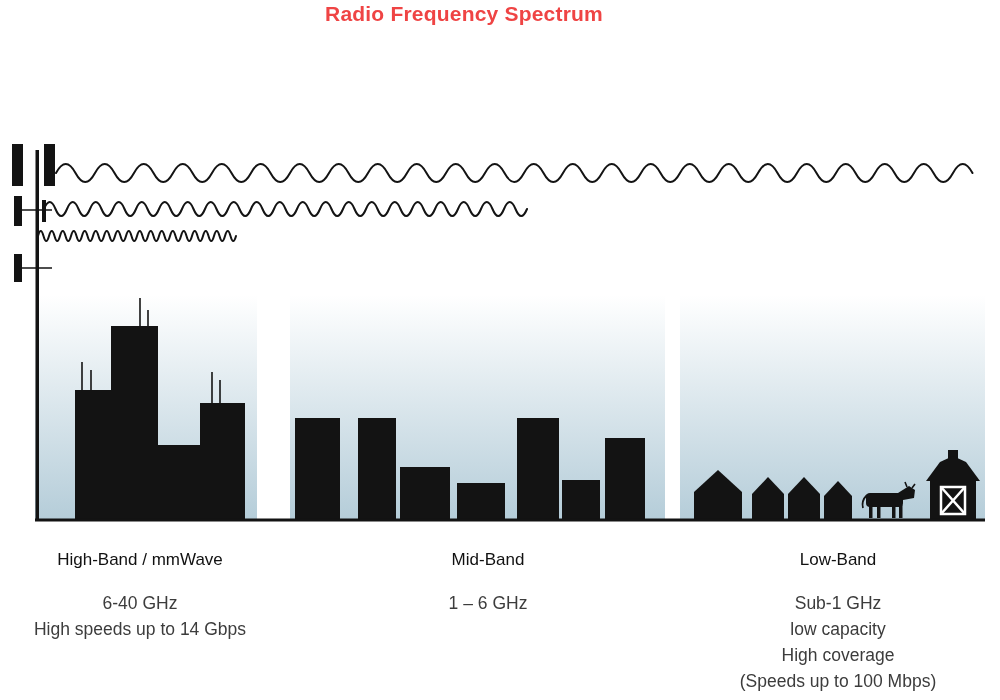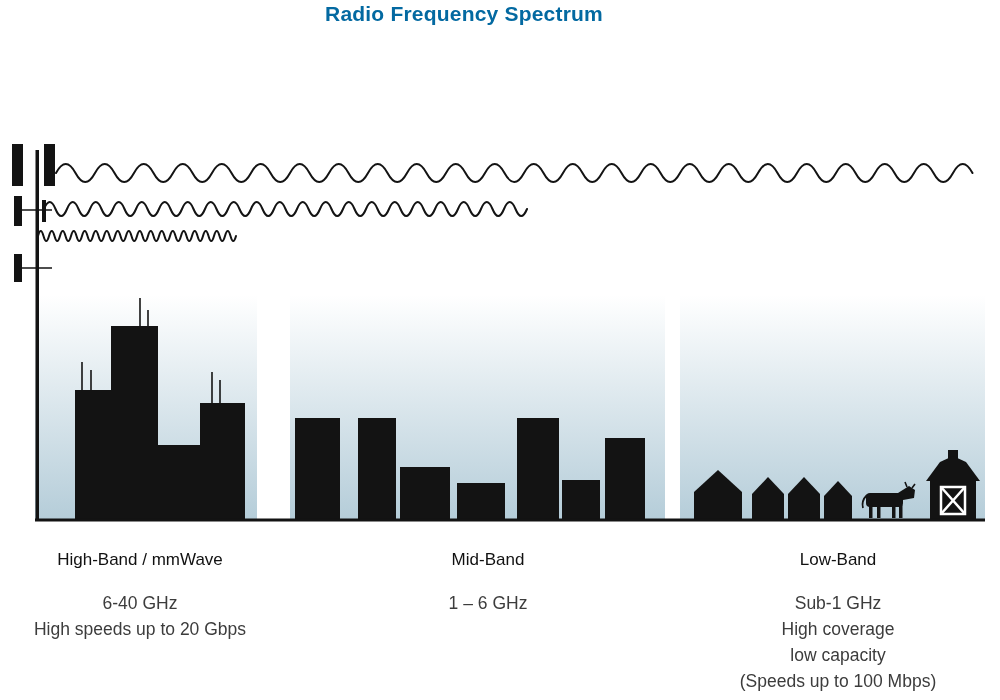--- a/index.html
+++ b/index.html
@@ -7,21 +7,21 @@
     width:1000px;height:700px;
     background:#ffffff;
     font-family:"Liberation Sans","DejaVu Sans",sans-serif;
     position:relative;overflow:hidden;
     color:#1a1a1a;
   }
   .canvas{position:absolute;inset:0;width:1000px;height:700px;}
   .title{
     position:absolute;top:2px;left:0;width:928px;
     text-align:center;font-size:21px;font-weight:bold;
-    letter-spacing:.2px;color:#0369a1;
+    letter-spacing:.2px;color:#ef4444;
   }
   svg.scene{position:absolute;top:0;left:0;}
   .ink{fill:#131313;}
   .wave{fill:none;stroke:#131313;stroke-width:2;stroke-linecap:round;}
   .thin{stroke:#131313;stroke-width:1.6;}
   .band-text{position:absolute;text-align:center;}
   .band-text .heading{
     font-weight:normal;font-size:17px;color:#111;margin-bottom:20px;
   }
   .band-text .line{
@@ -114,29 +114,29 @@
         <path d="M941 487 L965 514 M965 487 L941 514" stroke="#ffffff" stroke-width="2.5" fill="none"></path>
       </g>
     </g>
 
     <line x1="35" y1="520" x2="985" y2="520" stroke="#131313" stroke-width="3"></line>
   </svg>
 
   <div class="band-text band-high">
     <div class="heading">High-Band / mmWave</div>
     <div class="line">6-40 GHz</div>
-    <div class="line">High speeds up to 20 Gbps</div>
+    <div class="line">High speeds up to 14 Gbps</div>
   </div>
 
   <div class="band-text band-mid">
     <div class="heading">Mid-Band</div>
     <div class="line">1 – 6 GHz</div>
   </div>
 
   <div class="band-text band-low">
     <div class="heading">Low-Band</div>
     <div class="line">Sub-1 GHz</div>
+    <div class="line">low capacity</div>
     <div class="line">High coverage</div>
-    <div class="line">low capacity</div>
     <div class="line">(Speeds up to 100 Mbps)</div>
   </div>
 
 </div>
 
 </body></html>

